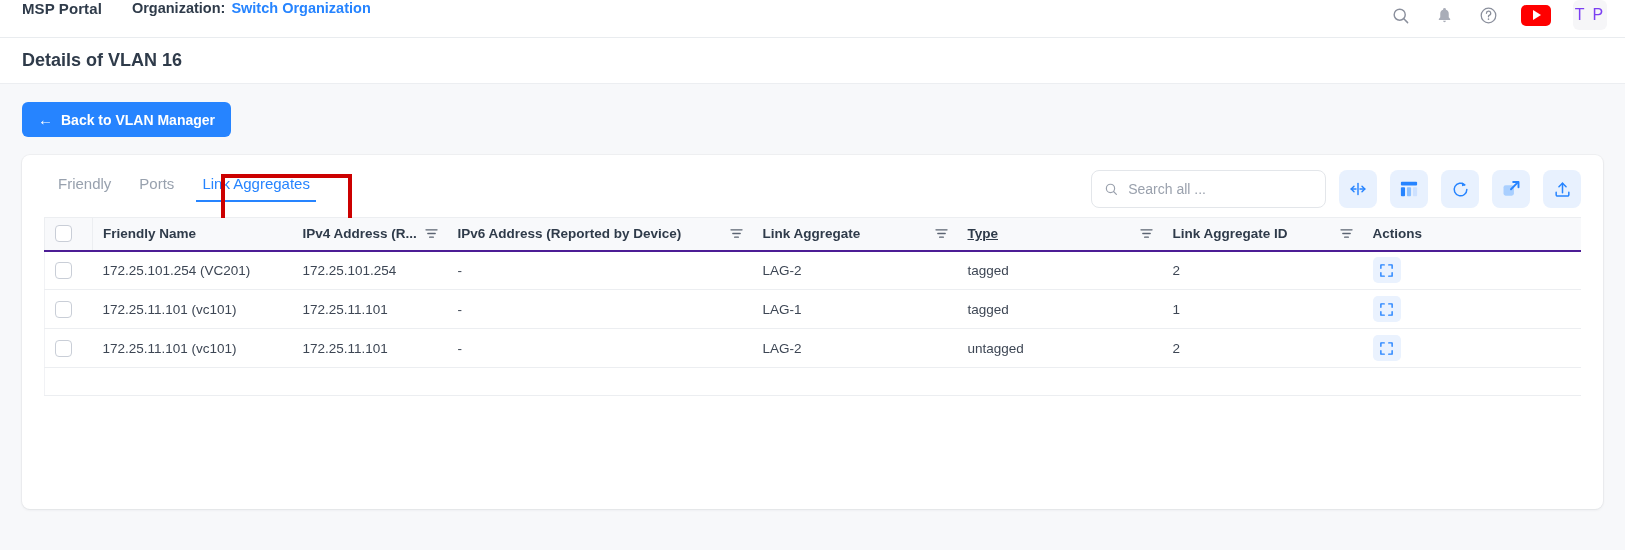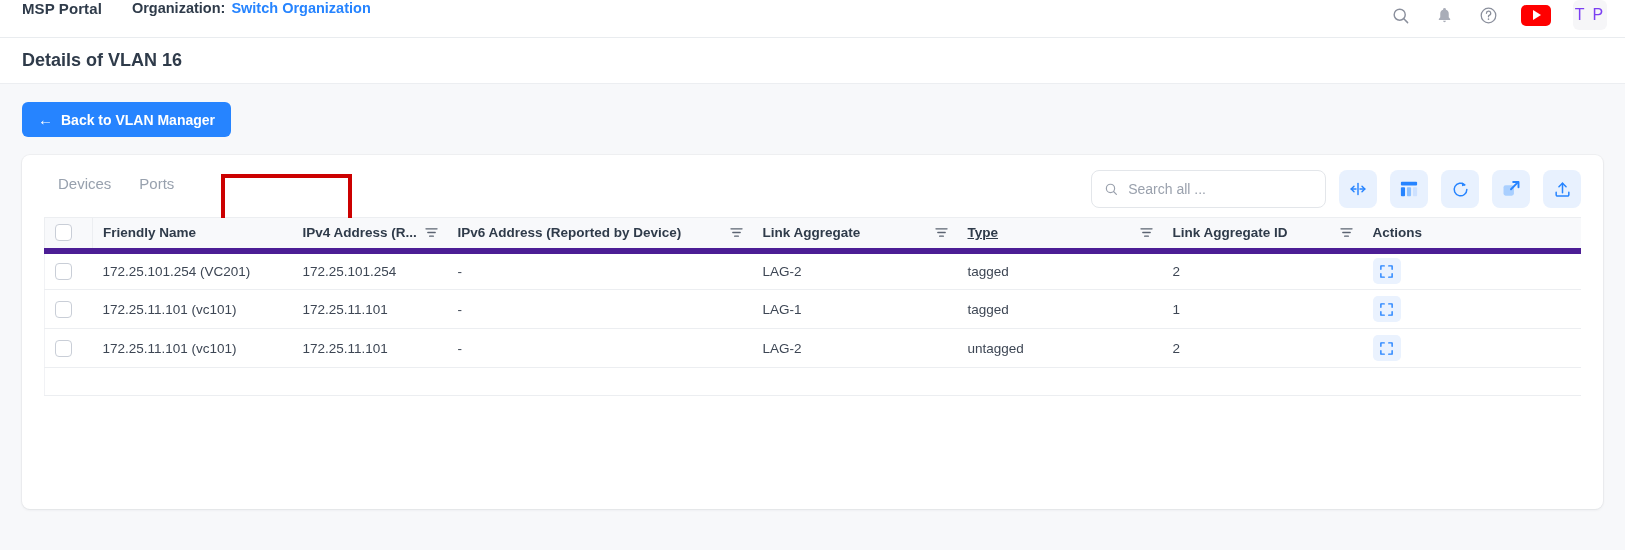--- a/index.html
+++ b/index.html
@@ -207,21 +207,21 @@
   table { width: 100%; border-collapse: collapse; table-layout: fixed; }
   thead th {
     background: #f8f9fb;
     font-size: 13.5px;
     font-weight: 700;
     color: #2f3b4a;
     text-align: left;
     height: 33px;
     padding: 0 10px;
     border-top: 1px solid #eceef1;
-    border-bottom: 6px solid #4c1d95;
+    border-bottom: 2px solid #4c1d95;
     position: relative;
     white-space: nowrap;
     overflow: hidden;
   }
   thead th:first-child { border-left: 1px solid #eceef1; }
   thead th.sep { border-right: 1px solid #eceef1; }
   .th-inner { display: flex; align-items: center; justify-content: space-between; gap: 6px; }
   .filter-ico { color: #5b6472; flex: none; cursor: pointer; }
 
   tbody td {
@@ -344,24 +344,27 @@
   <button class="back-btn">
     <span class="arr">←</span>
     <span>Back to VLAN Manager</span>
   </button>
 
   <div class="card">
 
     <div class="card-top">
       <div class="tabs">
         <div class="tab">
-          <span>Devices</span>
+          <span>Friendly</span>
         </div>
         <div class="tab">
           <span>Ports</span>
+        </div>
+        <div class="tab active">
+          <span>Link Aggregates</span>
         </div>
         <div class="annot-box"></div>
       </div>
 
       <div class="card-tools">
         <div class="search-box">
           <svg width="16" height="16" viewBox="0 0 24 24" fill="none" stroke="#9aa1ad" stroke-width="2">
             <circle cx="11" cy="11" r="7"></circle>
               <line x1="16.2" y1="16.2" x2="21" y2="21" stroke-linecap="round"></line>
           </svg>

